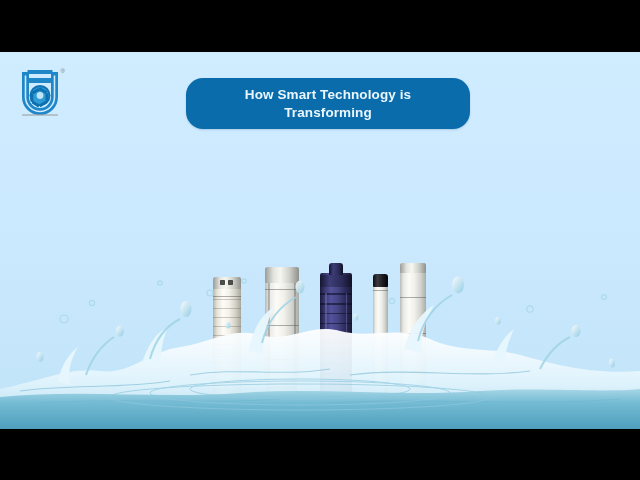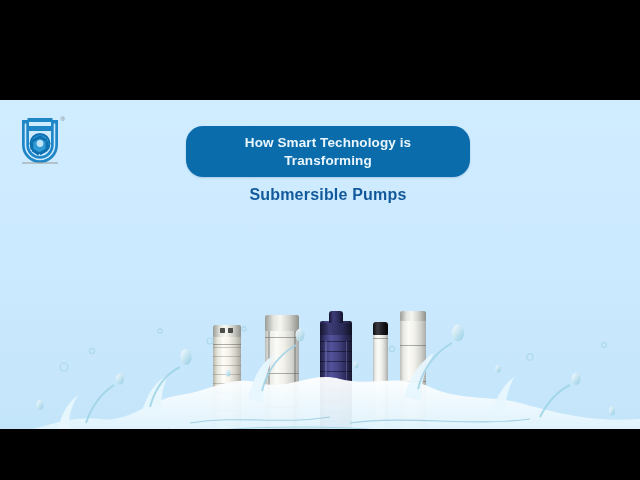--- a/index.html
+++ b/index.html
@@ -7,21 +7,21 @@
   body { font-family:"Liberation Sans", sans-serif; }
 
   #stage { position:relative; width:640px; height:480px; background:#000; }
 
   .letterbox { position:absolute; left:0; width:640px; background:#000; z-index:60; }
   #bar-top { top:0; height:52px; }
   #bar-bottom { bottom:0; height:51px; }
 
   #slide {
     position:absolute; left:0; top:52px; width:640px; height:377px;
-    background:#cdeaff; overflow:hidden;margin-top:48px;
+    background:#cdeaff; overflow:hidden;
   }
 
   
   #bg-wash {
     position:absolute; inset:0;
     background:linear-gradient(180deg,#d0ecff 0%,#cbe9ff 45%,#c6e6fb 75%,#bfe3f8 100%);
   }
 
   
   #logo { position:absolute; left:14px; top:12px; width:52px; height:58px; z-index:20; }
@@ -152,21 +152,20 @@
 
         <rect x="8" y="50" width="36" height="2" fill="#9aa0a4" opacity=".55"></rect>
       </svg>
       <span class="reg">®</span>
     </div>
 
     <div id="banner">
       <div id="banner-text">How Smart Technology is Transforming</div>
     </div>
 
-    <div id="subtitle">Submersible Pumps</div>
 
     <div id="pumps">
 
       <div class="pump" style="left:213px; width:28px; height:152px;">
         <div class="body-cream" style="top:0; bottom:22px;"></div>
         <div class="ribs" style="top:22px; bottom:30px;"></div>
         <div class="cap" style="top:0; height:12px;"></div>
         <div class="port" style="left:7px; top:3px; width:5px; height:5px;"></div>
         <div class="port" style="left:15px; top:3px; width:5px; height:5px;"></div>
         <div class="seam" style="top:19px;"></div>

